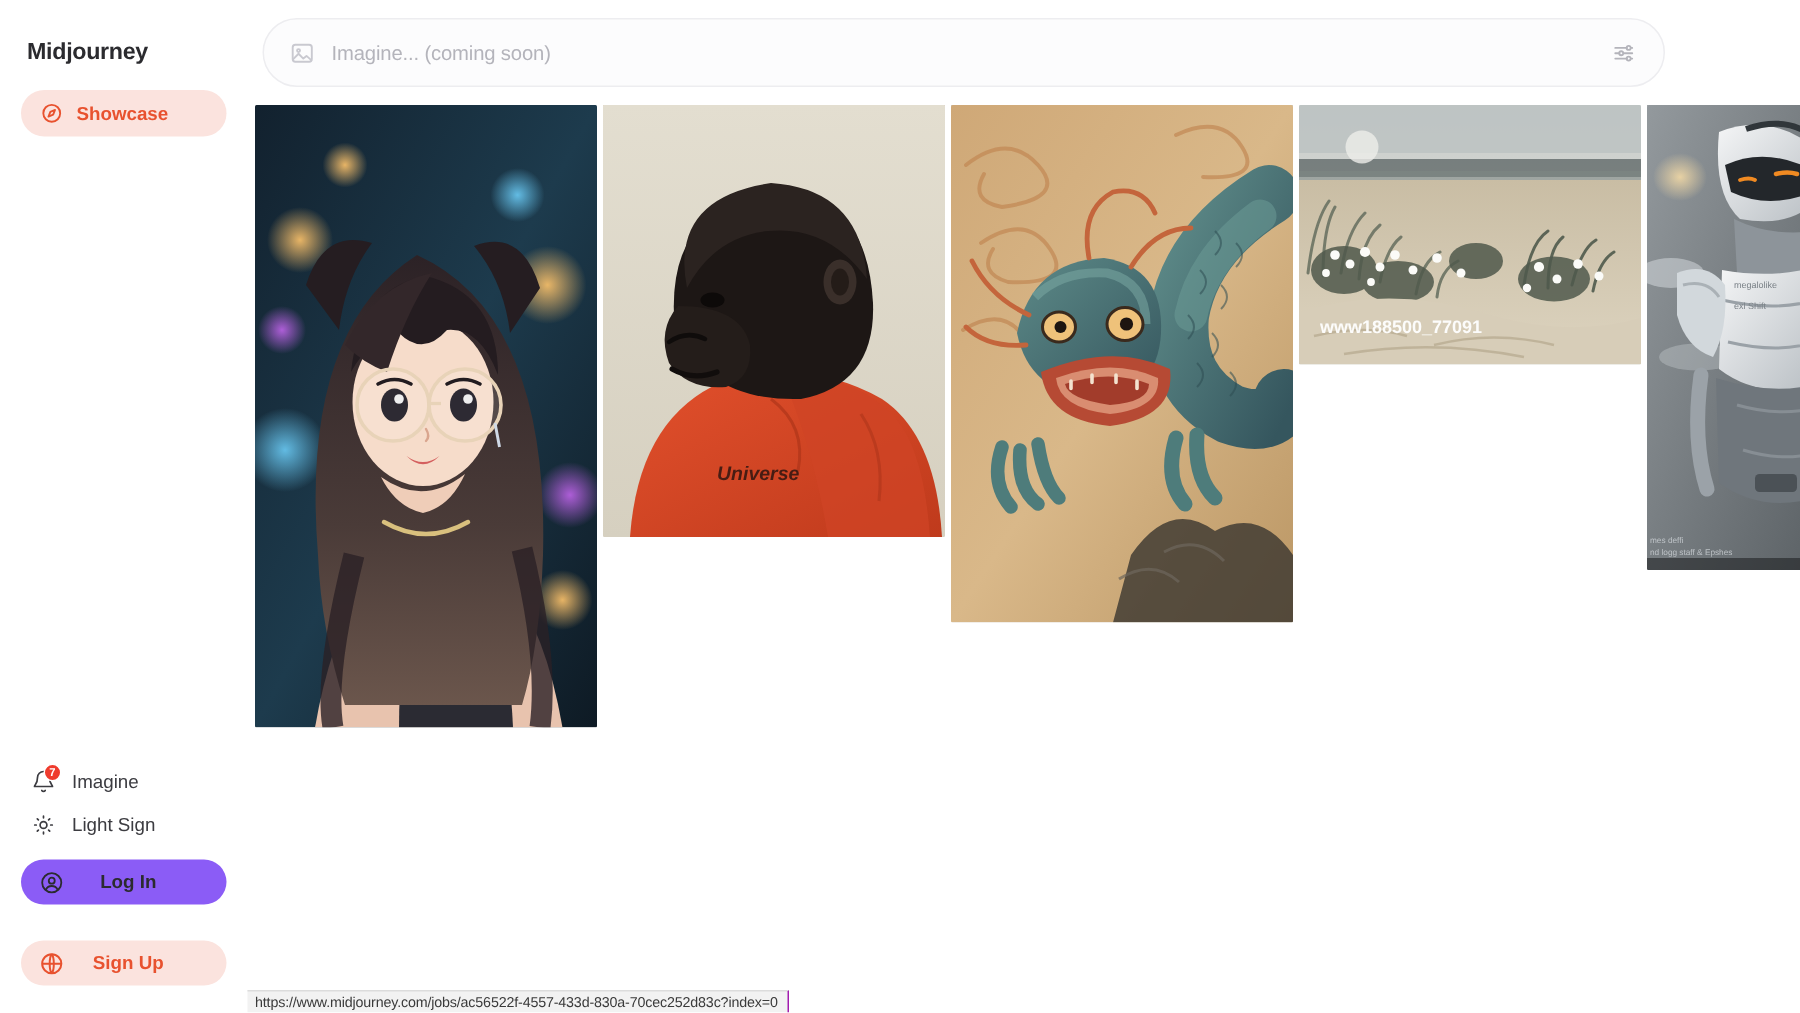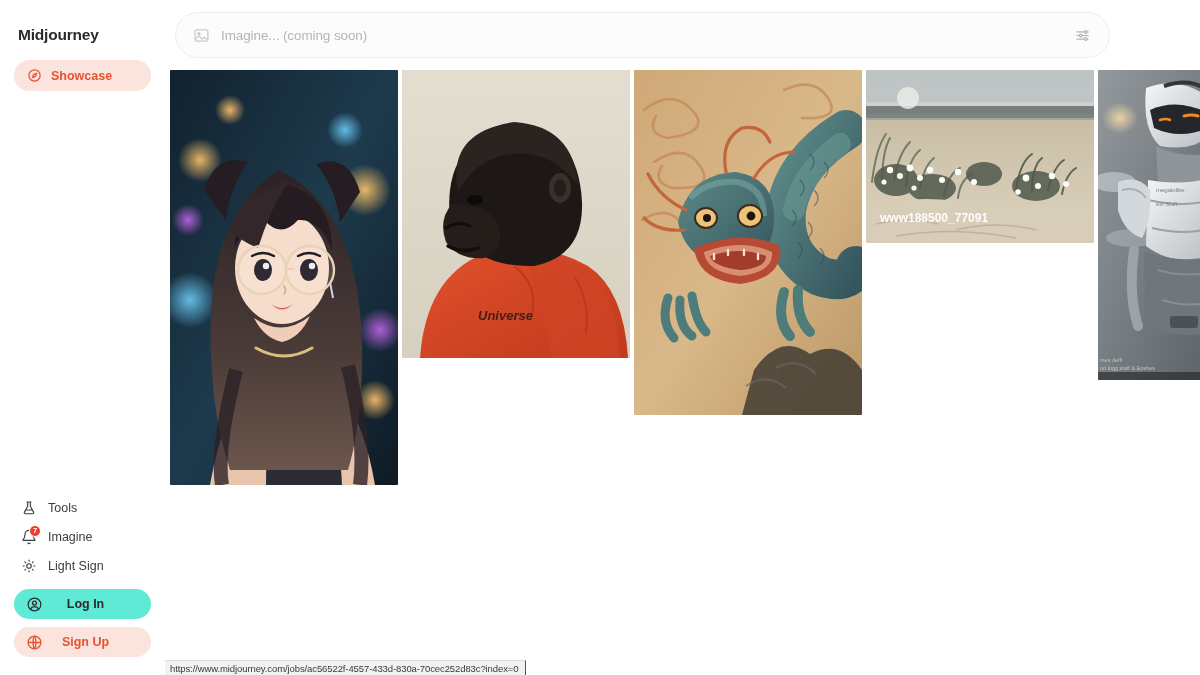--- a/index.html
+++ b/index.html
@@ -63,22 +63,22 @@
   .auth-btn {
     display: flex; align-items: center; gap: 0;
     height: 30px; border-radius: 16px;
     padding: 0 10px;
     font-size: 12.5px; font-weight: 600;
     cursor: pointer; margin-top: 8px;
     position: relative;
   }
   .auth-btn .ico { width:20px; height:20px; flex:0 0 20px; display:flex; align-items:center; justify-content:center;}
   .auth-btn .lbl { flex:1; text-align:center; padding-right: 14px;}
-  .auth-login { background: #5eead4; color: #2b2b2f; }
-  .auth-signup { background: #fbe3de; color: #e8522f; margin-top: 6px; }
+  .auth-login { background: #8b5cf6; color: #2b2b2f; }
+  .auth-signup { background: #fbe3de; color: #e8522f; margin-top: 22px; }
 
   
   .main { flex: 1; height: 675px; position: relative; display:flex; flex-direction:column; background:#fff;}
   .topbar {
     height: 70px; flex: 0 0 70px;
     display: flex; align-items: center;
     padding: 0 100px 0 10px;
     background:#fff;
   }
   .searchbar {
@@ -147,29 +147,20 @@
           <svg viewBox="0 0 24 24" fill="none" stroke="currentColor" stroke-width="2" width="15" height="15">
             <circle cx="12" cy="12" r="9"></circle>
             <path d="M15.5 8.5l-2 5-5 2 2-5z" stroke-linejoin="round"></path>
           </svg>
         </span>
         <span>Showcase</span>
       </div>
     </nav>
 
     <div class="nav-bottom">
-      <div class="nav-row">
-        <span class="ico">
-          <svg viewBox="0 0 24 24" fill="none" stroke="currentColor" stroke-width="1.7" width="16" height="16" stroke-linecap="round" stroke-linejoin="round">
-            <path d="M9 3h6M10 3v6.5L5.2 18.2A1.6 1.6 0 0 0 6.6 20.6h10.8a1.6 1.6 0 0 0 1.4-2.4L14 9.5V3"></path>
-            <path d="M7.6 15h8.8"></path>
-          </svg>
-        </span>
-        <span>Tools</span>
-      </div>
 
       <div class="nav-row">
         <span class="ico">
           <svg viewBox="0 0 24 24" fill="none" stroke="currentColor" stroke-width="1.7" width="16" height="16" stroke-linecap="round" stroke-linejoin="round">
             <path d="M18 8a6 6 0 1 0-12 0c0 7-3 7-3 9h18c0-2-3-2-3-9"></path>
             <path d="M10.3 21a2 2 0 0 0 3.4 0"></path>
           </svg>
         </span>
         <span class="badge">7</span>
         <span>Imagine</span>

